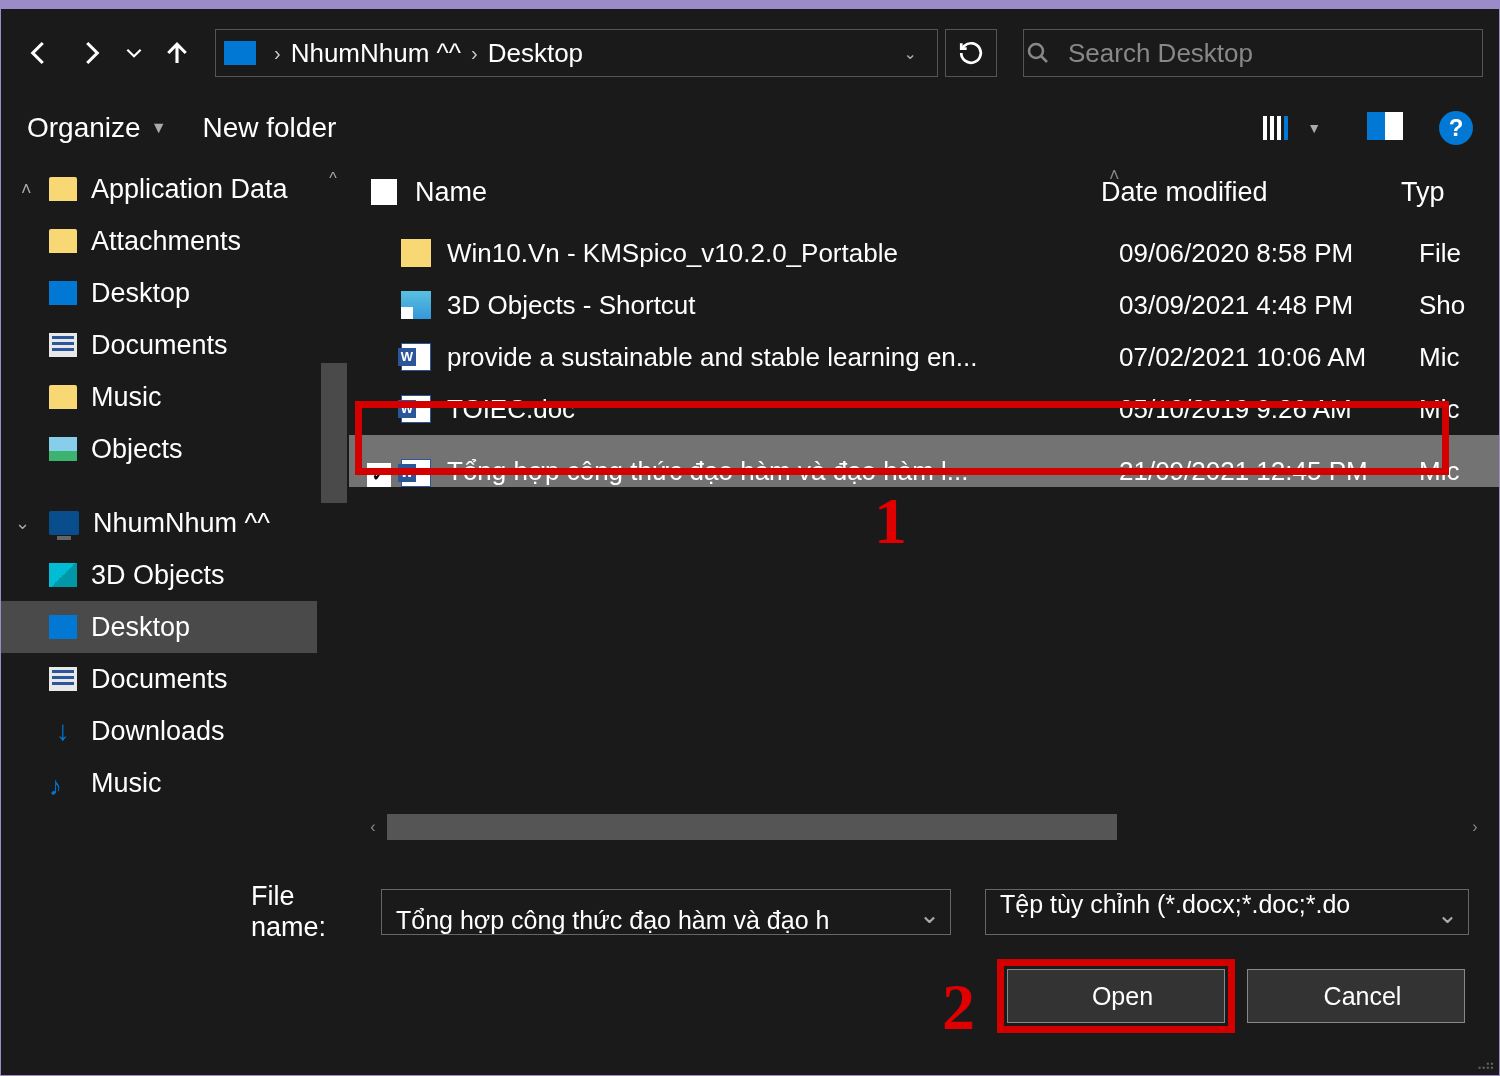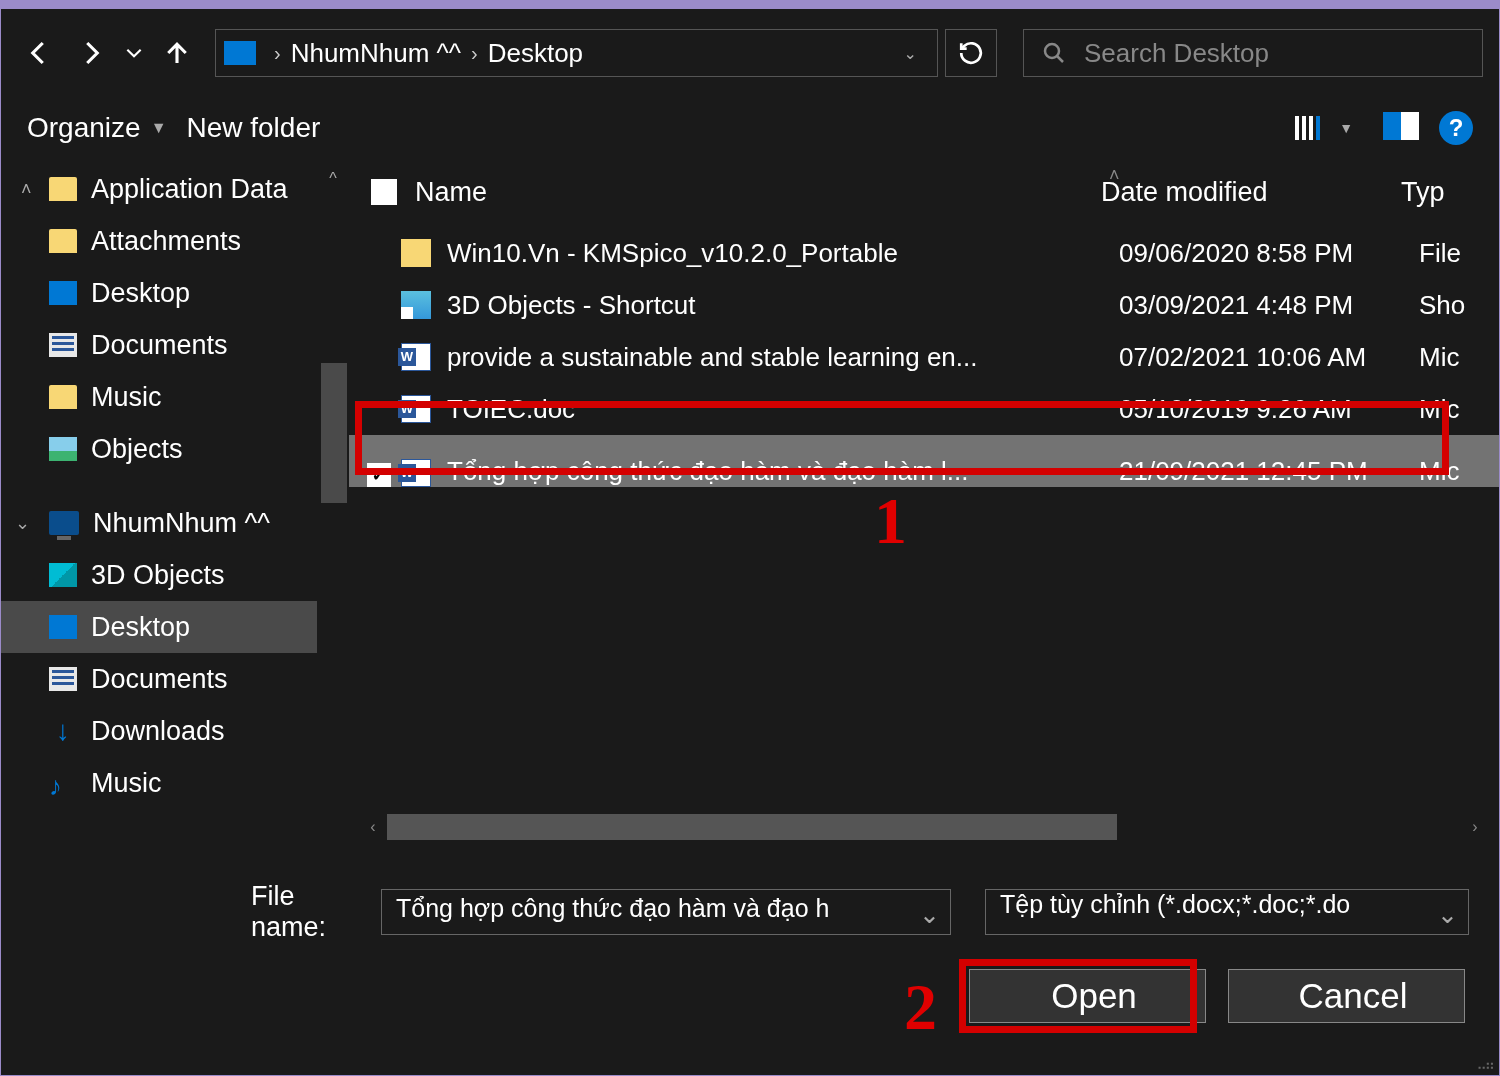--- a/index.html
+++ b/index.html
@@ -11,25 +11,25 @@
 .nav-btn { width: 44px; height: 44px; display: flex; align-items: center; justify-content: center; color: #fff; cursor: pointer; }
 .nav-btn svg { stroke: #fff; fill: none; stroke-width: 2.5; }
 
 .addressbar { flex: 1; display: flex; align-items: center; border: 1px solid #555; background: #1a1a1a; height: 48px; padding: 0 8px; margin-left: 8px; }
 .addressbar-icon { width: 32px; height: 24px; background: #0078d4; margin-right: 8px; border: 1px solid #0078d4; }
 .crumb-sep { margin: 0 10px; font-size: 20px; color: #ccc; }
 .crumb { font-size: 26px; color: #fff; cursor: pointer; }
 .addressbar .chevron-down { margin-left: auto; margin-right: 12px; color: #aaa; }
 
 .refresh-btn { width: 52px; height: 48px; border: 1px solid #555; display: flex; align-items: center; justify-content: center; margin-left: -1px; }
-.searchbox { width: 460px; height: 48px; border: 1px solid #555; display: flex; align-items: center; padding: 0 18px; margin-left: 18px; color: #888; }
+.searchbox { width: 460px; height: 48px; border: 1px solid #555; display: flex; align-items: center; padding: 0 2px; margin-left: 18px; color: #888; }
 .searchbox svg { margin-right: 18px; }
 .searchbox span { font-size: 26px; }
 
-.toolbar { display: flex; align-items: center; padding: 14px 26px 18px 26px; gap: 20px; justify-content: center; }
+.toolbar { display: flex; align-items: center; padding: 14px 26px 18px 26px; gap: 36px; justify-content: center; }
 .tool-btn { font-size: 28px; color: #fff; cursor: pointer; display: flex; align-items: center; gap: 6px; }
 .tool-spacer { flex: 1; }
 .view-btn { display: flex; align-items: center; gap: 10px; }
 .help-icon { width: 34px; height: 34px; border-radius: 50%; background: #0078d4; color: #fff; display: flex; align-items: center; justify-content: center; font-size: 24px; font-weight: bold; }
 
 .body { flex: 1; display: flex; overflow: hidden; }
 
 .sidebar { width: 362px; background: #1a1a1a; display: flex; flex-direction: column; overflow-y: hidden; position: relative; }
 .side-item { display: flex; align-items: center; padding: 5px 14px 5px 48px; height: 52px; cursor: pointer; font-size: 27px; color: #fff; gap: 14px; }
 .side-item.selected { background: #4a4a4a; }
@@ -80,26 +80,26 @@
 .hscroll .arr { width:28px; height:28px; display:flex; align-items:center; justify-content:center; color:#888; }
 .hscroll .track { flex:1; height:26px; background:#1a1a1a; position:relative; }
 .hscroll .thumb { position:absolute; left:0; top:0; height:26px; width:68%; background:#555; }
 
 .annot-box1 { position:absolute; border: 7px solid #d40000; pointer-events:none; }
 .annot-num { position:absolute; color:#e00000; font-size: 66px; font-weight: bold; font-family: "Times New Roman", serif; pointer-events:none; }
 
 .footer { background:#1a1a1a; padding: 28px 30px 30px 30px; }
 .fn-row { display:flex; align-items:center; gap: 14px; margin-bottom: 26px; }
 .fn-label { font-size: 27px; margin-left: 220px; }
-.fn-input { flex:0 0 570px; height: 46px; border:1px solid #666; background:#1a1a1a; color:#fff; font-size:25px; padding: 4px 36px 0 14px; position:relative; }
+.fn-input { flex:0 0 570px; height: 46px; border:1px solid #666; background:#1a1a1a; color:#fff; font-size:25px; padding: 16px 36px 0 14px; position:relative; }
 .fn-input .dd { position:absolute; right:10px; top:10px; color:#aaa; }
 .fn-filter { flex:0 0 484px; height:46px; border:1px solid #666; background:#1a1a1a; color:#fff; font-size:25px; padding:0 36px 0 14px; position:relative; margin-left: 20px;}
 .fn-filter .dd { position:absolute; right:10px; top:10px; color:#aaa; }
 .btn-row { display:flex; justify-content:flex-end; gap: 22px; padding-right: 4px; }
-.dlg-btn { width: 237px; height: 54px; border:1px solid #888; background:#333; color:#fff; font-size:35px; display:flex; align-items:center; justify-content:center; cursor:pointer;padding-left:13px; }
+.dlg-btn { width: 218px; height: 54px; border:1px solid #888; background:#333; color:#fff; font-size:25px; display:flex; align-items:center; justify-content:center; cursor:pointer;padding-left:13px; }
 .resize-grip { position:absolute; right:6px; bottom:6px; color:#666; font-size:14px; letter-spacing:-2px; }
 
 </style>
 </head>
 <body>
 
 <div class="window">
 <div class="titlebar-strip"></div>
 
 <div class="navbar">

